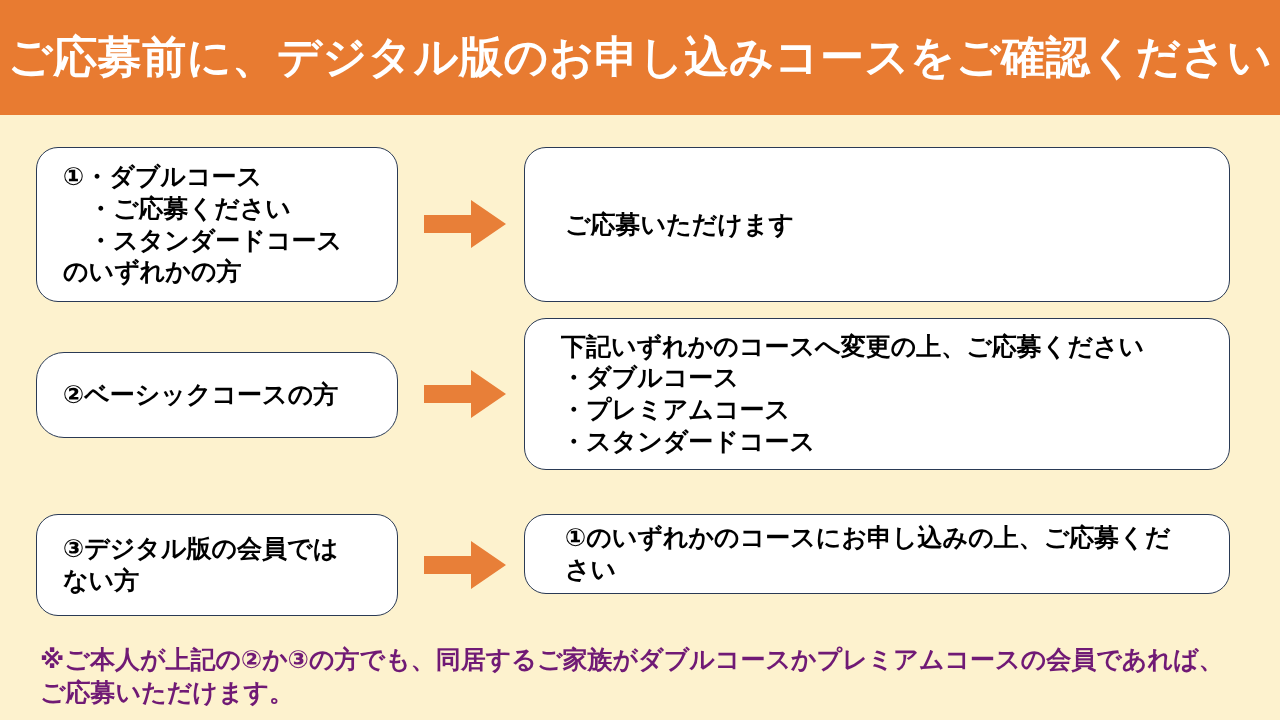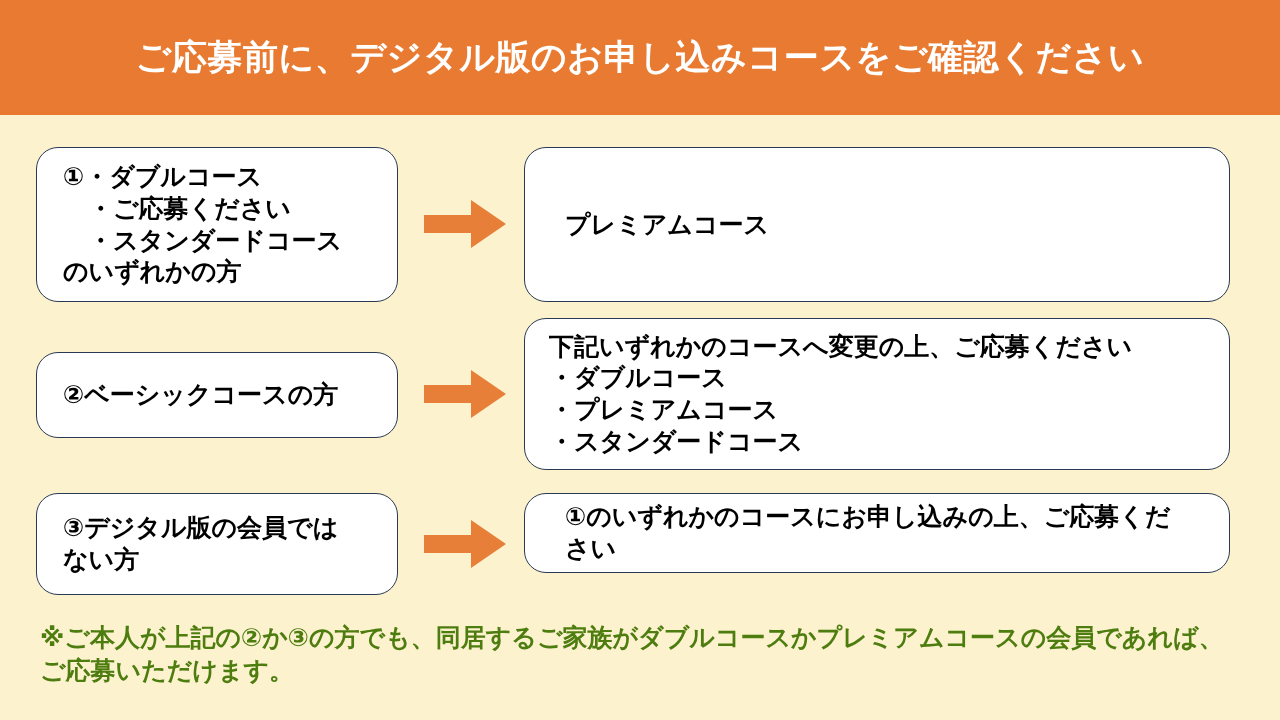--- a/index.html
+++ b/index.html
@@ -32,21 +32,21 @@
     height: 115px;
     background: #E87B31;
     display: flex;
     align-items: center;
     justify-content: center;
     box-sizing: border-box;
     padding: 0 40px;
   }
   .header-title {
     color: #FFFFFF;
-    font-size: 35px;
+    font-size: 44px;
     font-weight: bold;
     letter-spacing: 0.5px;
     line-height: 1.1;
     white-space: nowrap;
     text-align: center;
   }
 
   
   .flow {
     position: absolute;
@@ -54,74 +54,74 @@
     top: 115px;
     width: 1280px;
   }
   .row {
     position: absolute;
     left: 0;
     width: 1280px;
   }
   .row-1 { top: 32px;  height: 155px; }
   .row-2 { top: 203px; height: 152px; }
-  .row-3 { top: 378px; height: 102px; }
+  .row-3 { top: 399px; height: 102px; }
 
   .box {
     position: absolute;
     background: #FFFFFF;
     border: 1.6px solid #2A3A55;
     border-radius: 22px;
     box-sizing: border-box;
     display: flex;
     flex-direction: column;
     justify-content: center;
   }
   .box-left  { left: 36px;  width: 362px; }
   .box-right { left: 524px; width: 706px; }
 
   .row-1 .box { height: 155px; }
-  .row-2 .box-left  { top: 34px; height: 86px; }
+  .row-2 .box-left  { top: 34px; height: 86px; border-radius: 28px; }
   .row-2 .box-right { top: 0;    height: 152px; }
   .row-3 .box-left  { top: 0; height: 102px; }
   .row-3 .box-right { top: 0; height: 80px; }
 
   .box-text {
     font-size: 25px;
     font-weight: bold;
     line-height: 1.27;
     color: #000000;
     padding: 0 26px;
     white-space: pre-line;
   }
-  .box-right .box-text { padding: 0 24px; }
+  .box-right .box-text { padding: 0 36px; }
   .row-1 .box-right .box-text,
   .row-3 .box-right .box-text { padding: 0 40px; }
 
   
   .arrow {
     position: absolute;
     width: 82px;
     height: 48px;
   }
   .row-1 .arrow { left: 424px; top: 53px; }
   .row-2 .arrow { left: 424px; top: 52px; }
   .row-3 .arrow { left: 424px; top: 27px; }
   .arrow svg { display: block; width: 82px; height: 48px; }
 
   
   .footnote {
     position: absolute;
     left: 40px;
-    top: 622px;
+    top: 644px;
     width: 1205px;
     font-size: 25px;
     font-weight: bold;
     line-height: 1.3;
-    color: #4d7c0f;
+    color: #701a75;
     text-align: left;
   }
 </style>
 </head>
 <body>
 
 <div class="page">
 
   <div class="header-banner">
     <div class="header-title">ご応募前に、デジタル版のお申し込みコースをご確認ください</div>
@@ -135,21 +135,21 @@
 　・ご応募ください
 　・スタンダードコース
 のいずれかの方</div>
       </div>
       <div class="arrow">
         <svg viewBox="0 0 82 48" xmlns="http://www.w3.org/2000/svg" aria-hidden="true">
           <polygon points="0,15 47,15 47,0 82,24 47,48 47,33 0,33" fill="#E87F38"></polygon>
         </svg>
       </div>
       <div class="box box-right">
-        <div class="box-text">プレミアムコース</div>
+        <div class="box-text">ご応募いただけます</div>
       </div>
     </div>
 
     <div class="row row-2">
       <div class="box box-left">
         <div class="box-text">②ベーシックコースの方</div>
       </div>
       <div class="arrow">
         <svg viewBox="0 0 82 48" xmlns="http://www.w3.org/2000/svg" aria-hidden="true">
           <polygon points="0,15 47,15 47,0 82,24 47,48 47,33 0,33" fill="#E87F38"></polygon>

